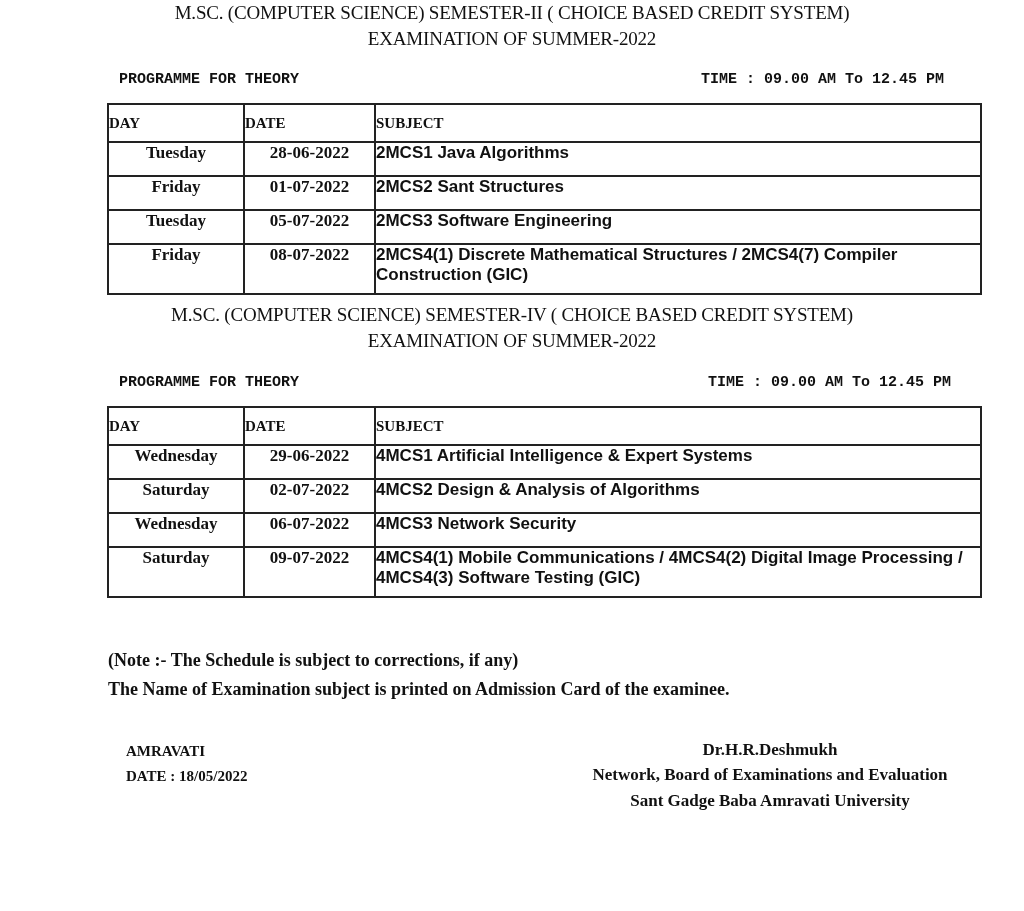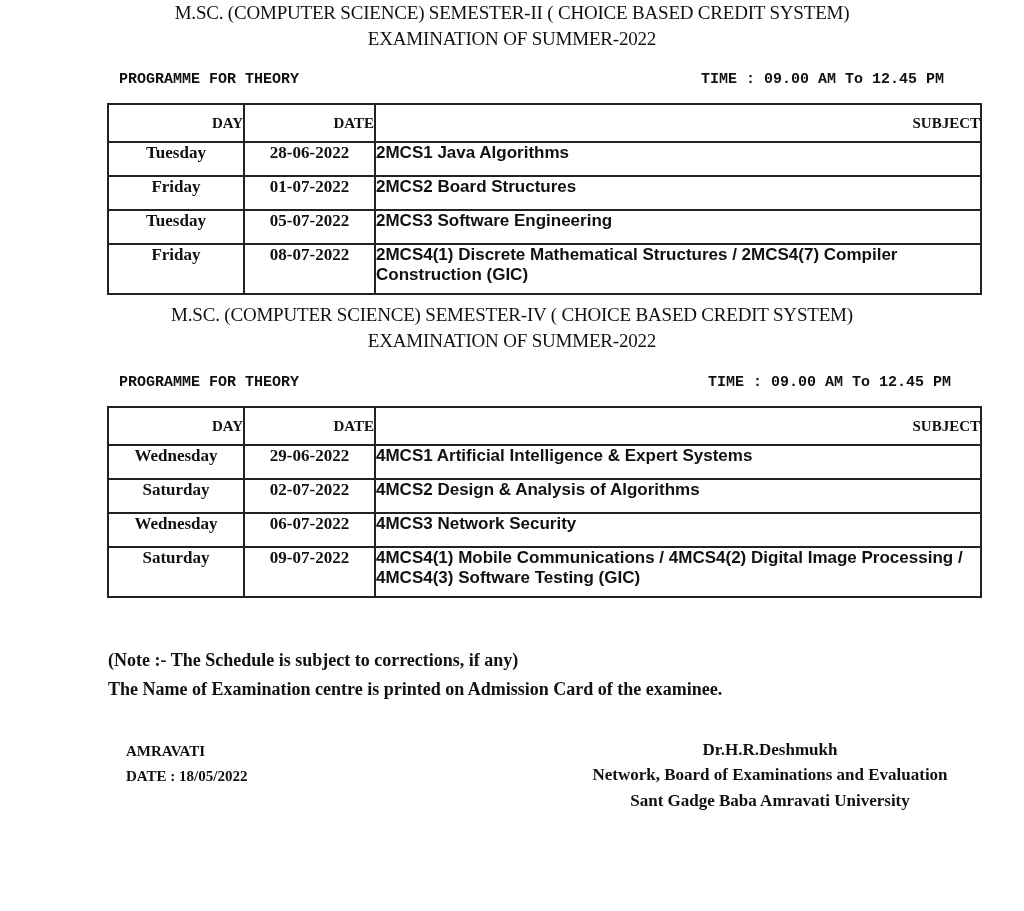--- a/index.html
+++ b/index.html
@@ -3,21 +3,21 @@
 <meta charset="utf-8">
 <style>
   html, body { margin: 0; padding: 0; background: #ffffff; }
   body { width: 1024px; height: 911px; position: relative; overflow: hidden; color: #111; }
   .serif { font-family: "Liberation Serif", "DejaVu Serif", serif; }
   .abs { position: absolute; }
   .title { font-weight: normal; font-size: 19px; text-align: center; width: 1024px; left: 0; letter-spacing: -0.2px; }
   .prog { font-weight: bold; font-size: 15px; font-family: Liberation Mono, monospace; }
   table.sched { position: absolute; left: 107px; width: 875px; border-collapse: collapse; table-layout: fixed; }
   table.sched td, table.sched th { border: 2px solid #222; padding: 0; vertical-align: top; font-weight: bold; }
-  table.sched th { font-family: "Liberation Serif", serif; font-weight: bold; font-size: 15px; height: 36px; vertical-align: middle; text-align: right; margin-top: 15px; }
+  table.sched th { font-family: "Liberation Serif", serif; font-weight: bold; font-size: 15px; height: 36px; vertical-align: middle; text-align: left; margin-top: 15px; }
   td.day, td.date { font-family: "Liberation Serif", serif; font-size: 17px; text-align: center; padding-top: 5px; }
   td.subj { font-family: "Liberation Sans", sans-serif; font-size: 17px; padding: 4px 4px 0 4px; line-height: 20px; }
   .note { font-weight: bold; font-size: 18px; }
   .foot { font-weight: bold; font-size: 15px; margin-left: 19px; }
   .sign { font-weight: bold; font-size: 17px; text-align: center; }
 </style>
 </head>
 <body>
 
 <div class="abs title serif" style="top:2px;">M.SC. (COMPUTER SCIENCE) SEMESTER-II ( CHOICE BASED CREDIT SYSTEM)</div>
@@ -38,21 +38,21 @@
     <th>SUBJECT</th>
   </tr>
   <tr style="height:34px">
     <td class="day">Tuesday</td>
     <td class="date">28-06-2022</td>
     <td class="subj">2MCS1 Java Algorithms</td>
   </tr>
   <tr style="height:34px">
     <td class="day">Friday</td>
     <td class="date">01-07-2022</td>
-    <td class="subj">2MCS2 Board Structures</td>
+    <td class="subj">2MCS2 Sant Structures</td>
   </tr>
   <tr style="height:34px">
     <td class="day">Tuesday</td>
     <td class="date">05-07-2022</td>
     <td class="subj">2MCS3 Software Engineering</td>
   </tr>
   <tr style="height:50px">
     <td class="day">Friday</td>
     <td class="date">08-07-2022</td>
     <td class="subj">2MCS4(1) Discrete Mathematical Structures / 2MCS4(7) Compiler Construction (GIC)</td>
@@ -94,20 +94,20 @@
   </tr>
   <tr style="height:50px">
     <td class="day">Saturday</td>
     <td class="date">09-07-2022</td>
     <td class="subj">4MCS4(1) Mobile Communications / 4MCS4(2) Digital Image Processing / 4MCS4(3) Software Testing (GIC)</td>
   </tr>
 </tbody>
   </table>
 
 <div class="abs note serif" style="top:650px; left:108px;">(Note :- The Schedule is subject to corrections, if any)</div>
-<div class="abs note serif" style="top:679px; left:108px;">The Name of Examination centre is printed on Admission Card of the examinee.</div>
+<div class="abs note serif" style="top:679px; left:108px;">The Name of Examination subject is printed on Admission Card of the examinee.</div>
 
 <div class="abs foot serif" style="top:743px; left:107px;">AMRAVATI</div>
 <div class="abs foot serif" style="top:768px; left:107px;">DATE : 18/05/2022</div>
 
 <div class="abs sign serif" style="top:740px; left:540px; width:460px;">Dr.H.R.Deshmukh</div>
 <div class="abs sign serif" style="top:765px; left:540px; width:460px;">Network, Board of Examinations and Evaluation</div>
 <div class="abs sign serif" style="top:791px; left:540px; width:460px;">Sant Gadge Baba Amravati University</div>
 
 </body></html>

